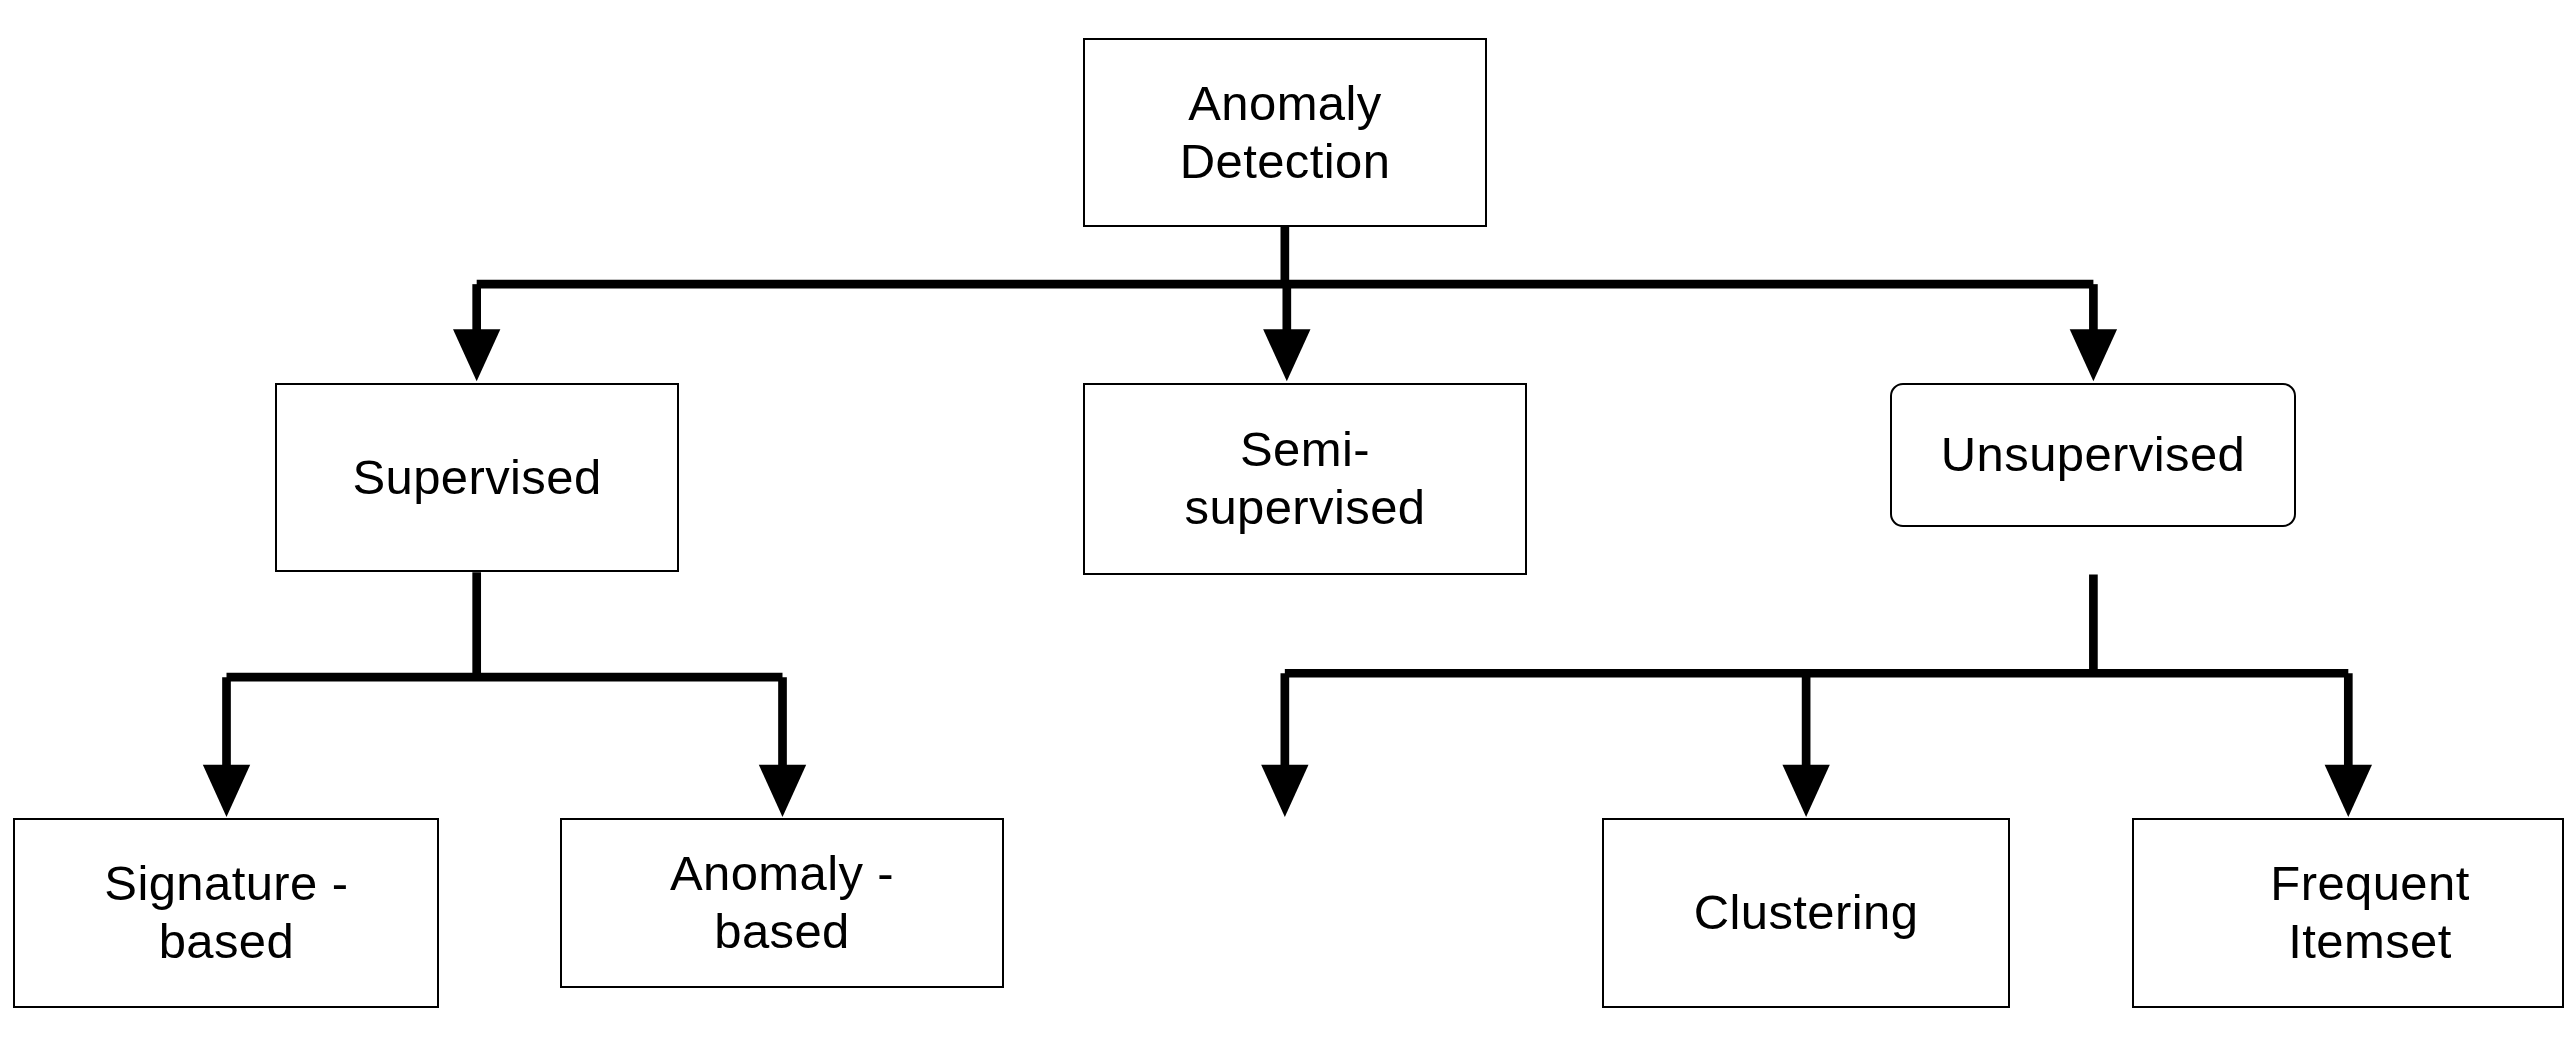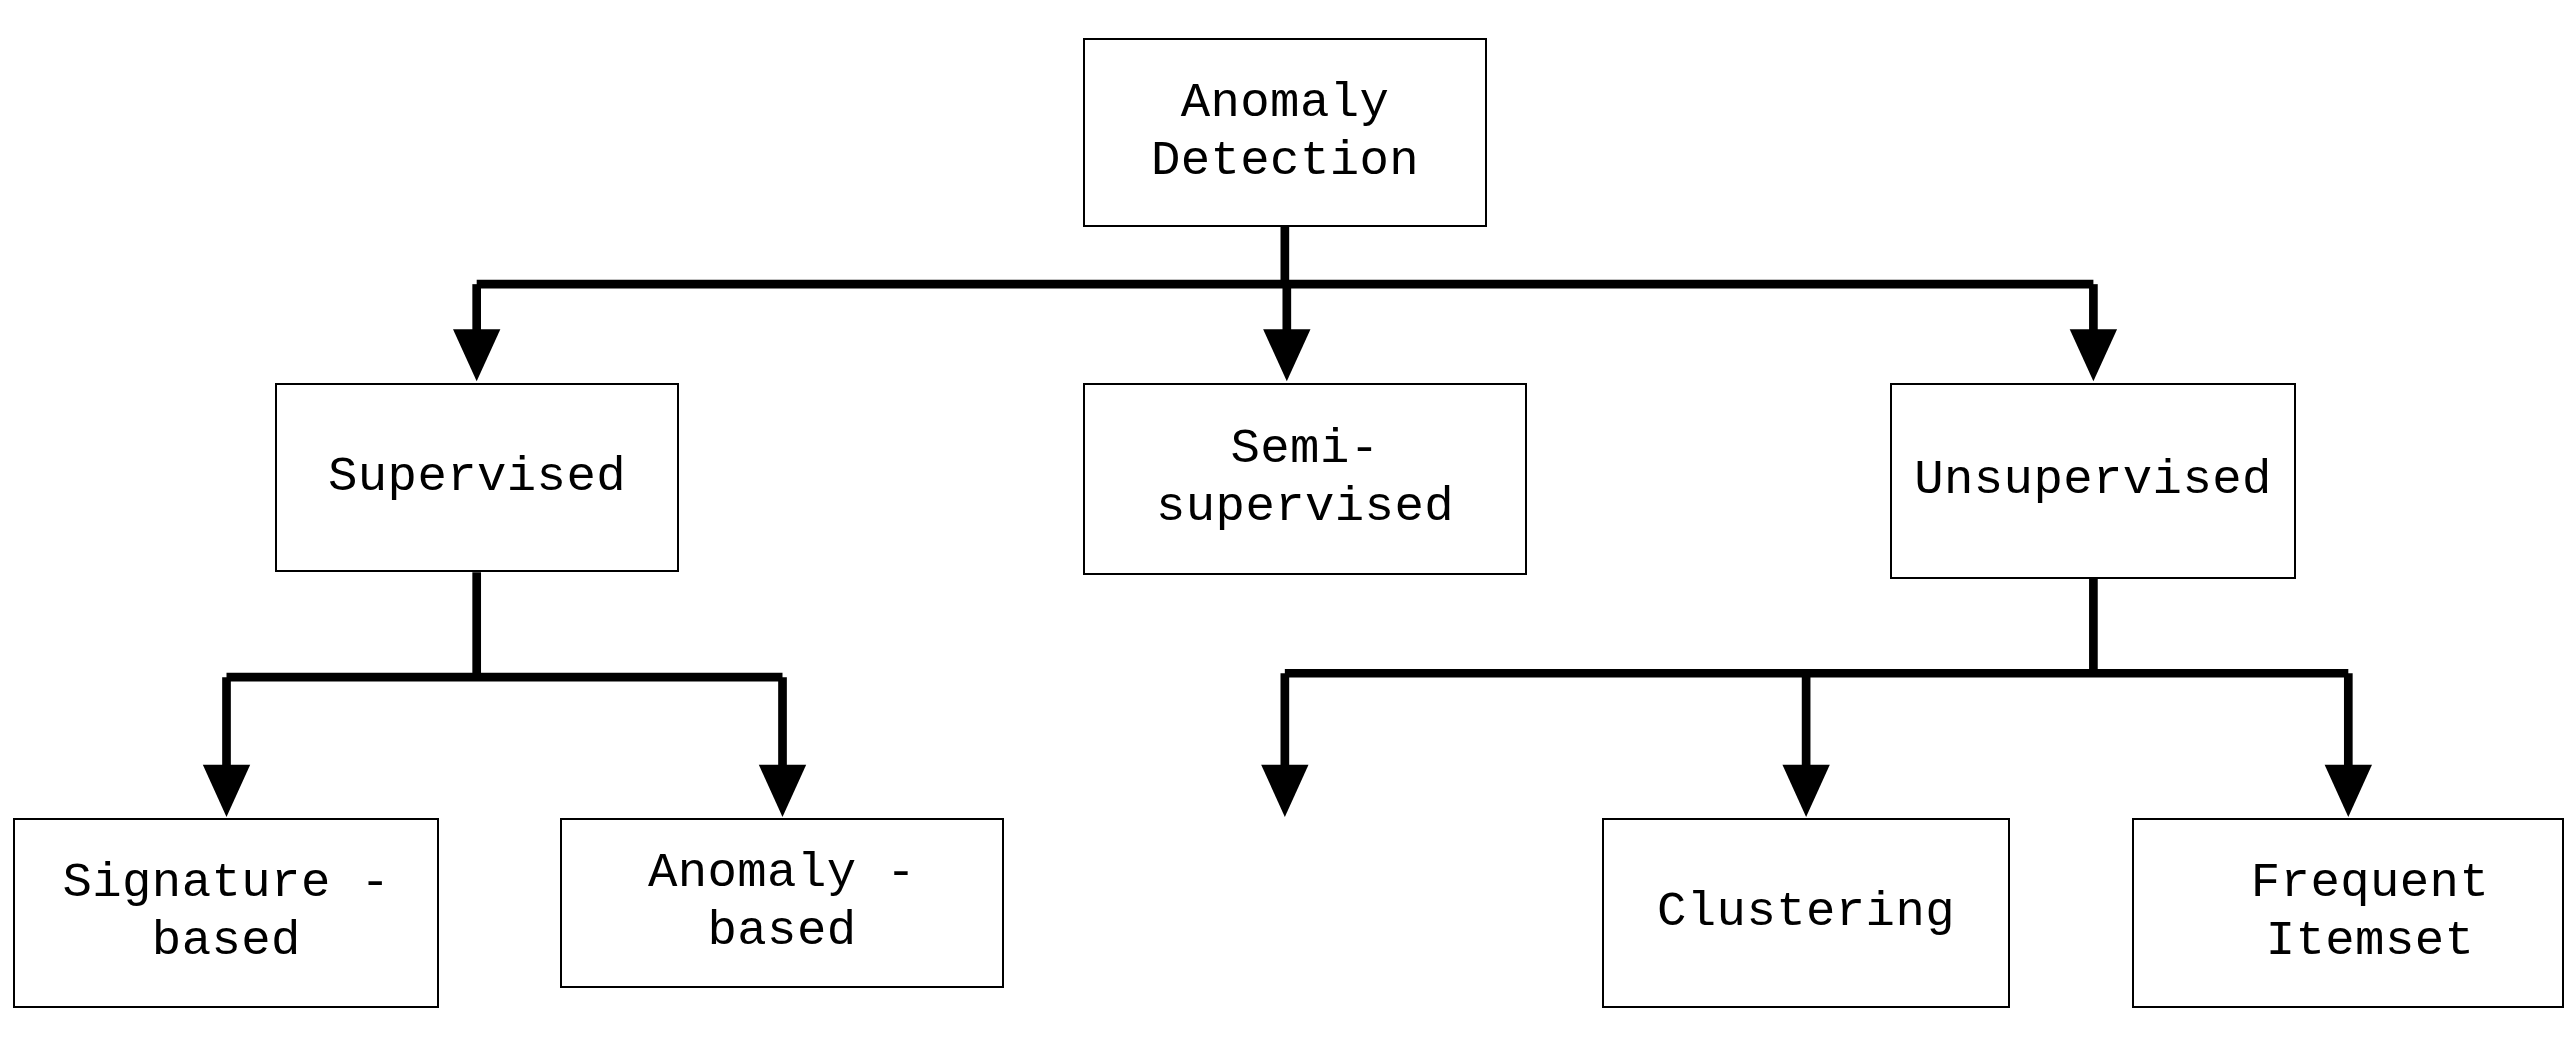--- a/index.html
+++ b/index.html
@@ -6,21 +6,21 @@
   html, body {
     margin: 0;
     padding: 0;
     background: #ffffff;
   }
   #canvas {
     position: relative;
     width: 2576px;
     height: 1045px;
     background: #ffffff;
-    font-family: Liberation Mono, monospace;
+    font-family: Liberation Sans, sans-serif;
     overflow: hidden;
   }
   #edges {
     position: absolute;
     left: 0;
     top: 0;
     width: 2576px;
     height: 1045px;
     pointer-events: none;
   }
@@ -74,21 +74,21 @@
       <div class="node-label">Anomaly
 Detection</div>
     </div>
     <div class="node" style="left: 275px; top: 383px; width: 404px; height: 189px; border-color: rgb(0, 0, 0); background: rgb(255, 255, 255);">
       <div class="node-label">Supervised</div>
     </div>
     <div class="node" style="left: 1083px; top: 383px; width: 444px; height: 192px; border-color: rgb(0, 0, 0); background: rgb(255, 255, 255);">
       <div class="node-label">Semi-
 supervised</div>
     </div>
-    <div class="node" style="left: 1890px; top: 383px; width: 406px; height: 196px; border-color: rgb(0, 0, 0); background: rgb(255, 255, 255);">
+    <div class="node" style="left: 1890px; top: 383px; width: 406px; height: 144px; border-color: rgb(0, 0, 0); background: rgb(255, 255, 255); border-radius: 13px;">
       <div class="node-label">Unsupervised</div>
     </div>
     <div class="node" style="left: 13.4px; top: 818px; width: 426px; height: 190px; border-color: rgb(0, 0, 0); background: rgb(255, 255, 255); align-items: center;">
       <div class="node-label">Signature -
 based</div>
     </div>
     <div class="node" style="left: 560px; top: 818px; width: 444px; height: 170px; border-color: rgb(0, 0, 0); background: rgb(255, 255, 255);">
       <div class="node-label">Anomaly -
 based</div>
     </div>

